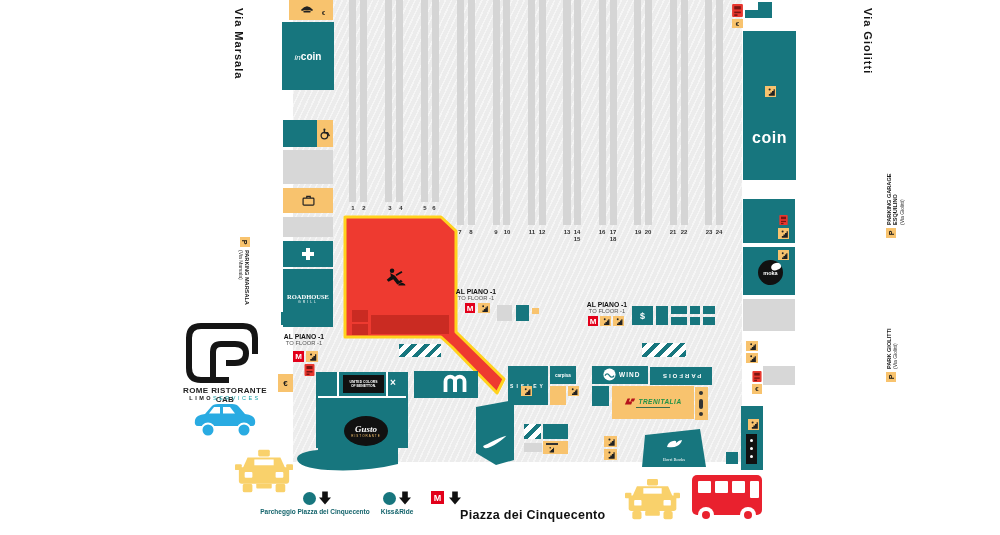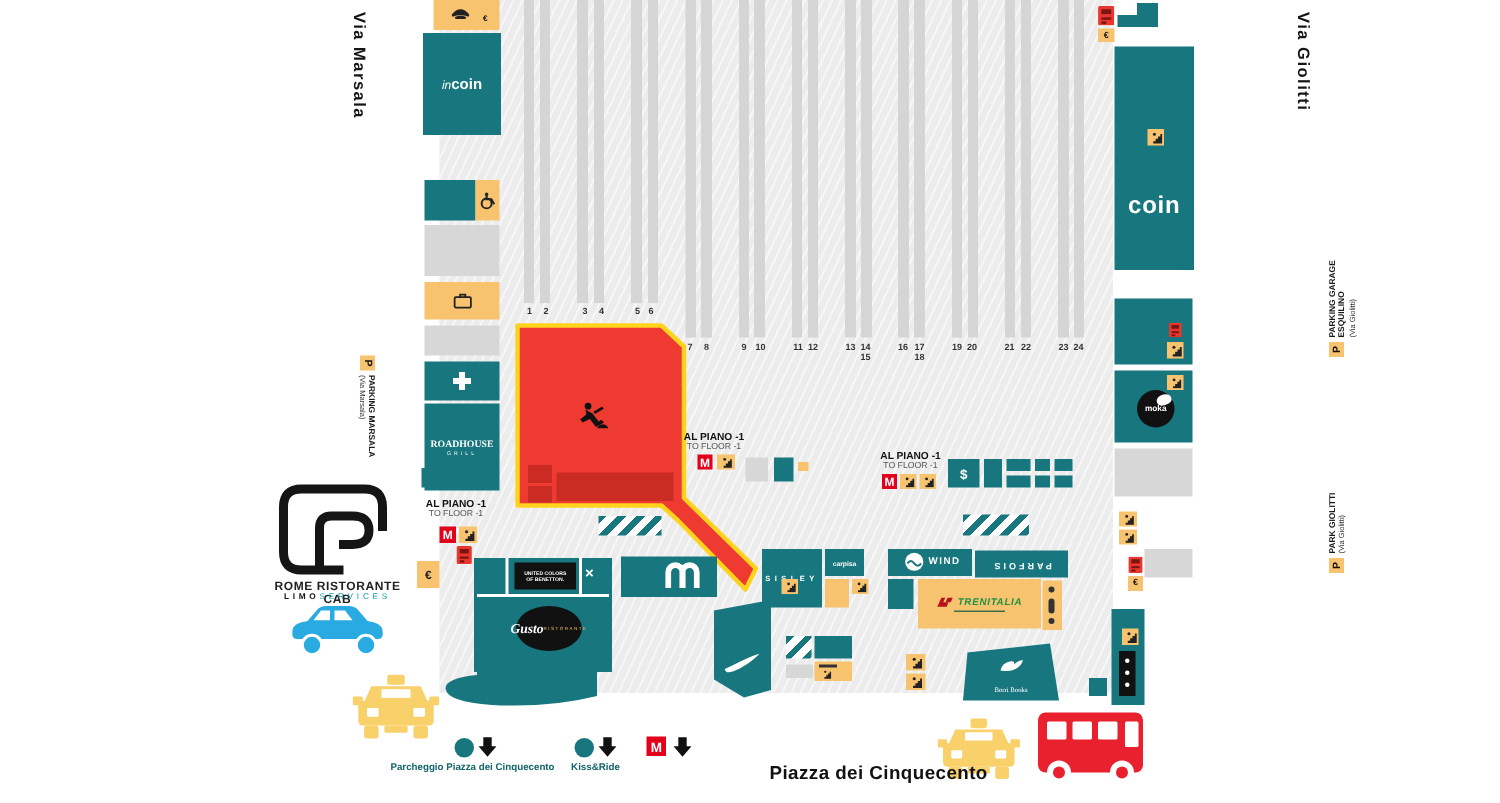--- a/index.html
+++ b/index.html
@@ -294,21 +294,21 @@
     <path d="M24 2 H104 V20 Q72 28 34 26 Q4 24 3 15 Q3 8 24 6 Z" fill="#17767e"></path>
   </svg>
   <div class="a" style="left:337px;top:372px;width:2px;height:24px;background:#fff"></div>
   <div class="a" style="left:386px;top:372px;width:2px;height:24px;background:#fff"></div>
   <div class="a" style="left:318px;top:396px;width:88px;height:2px;background:#fff"></div>
   <div class="a flex" style="left:343px;top:375px;width:41px;height:18px;background:#111;flex-direction:column;line-height:1.2">
     <span class="w" style="font-size:3.4px;font-weight:bold">UNITED COLORS</span>
     <span class="w" style="font-size:3.4px;font-weight:bold">OF BENETTON.</span>
   </div>
   <span class="a w" style="left:390px;top:377px;font-size:10px;font-weight:bold">×</span>
-  <div class="a flex" style="left:344px;top:404px;width:44px;height:30px;background:#111;border-radius:50%;flex-direction:row">
+  <div class="a flex" style="left:344px;top:416px;width:44px;height:30px;background:#111;border-radius:50%;flex-direction:column">
     <span class="w" style="font-family:'Liberation Serif',serif;font-style:italic;font-weight:bold;font-size:9px;line-height:1">Gusto</span>
     <span style="font-size:3px;letter-spacing:1px;color:#f8c36e">RISTORANTE</span>
   </div>
 
   <div class="a teal" style="left:414px;top:371px;width:64px;height:27px"></div>
   <svg class="a" style="left:442px;top:373px" width="26" height="19">
       <use href="#s-mcd"></use>
     </svg>
 
   <svg class="a" style="left:474px;top:398px" width="42" height="70">
@@ -481,15 +481,15 @@
   <div class="a legend-txt" style="left:315px;top:508px">Parcheggio Piazza dei Cinquecento</div>
   <div class="a dot" style="left:383px;top:492px"></div>
   <svg class="a" style="left:399px;top:491px" width="12" height="14">
       <use href="#s-arrow"></use>
     </svg>
   <div class="a legend-txt" style="left:397px;top:508px">Kiss&amp;Ride</div>
   <div class="a m-ico" style="left:431px;top:491px;width:13px;height:13px;font-size:9px">M</div>
   <svg class="a" style="left:449px;top:491px" width="12" height="14">
       <use href="#s-arrow"></use>
     </svg>
-  <div class="a" style="left:513px;top:508px;font-size:12.5px;font-weight:bold;letter-spacing:.3px;color:#111">Piazza dei Cinquecento</div>
+  <div class="a" style="left:460px;top:508px;font-size:12.5px;font-weight:bold;letter-spacing:.3px;color:#111">Piazza dei Cinquecento</div>
 
 </div>
 
 </body></html>

